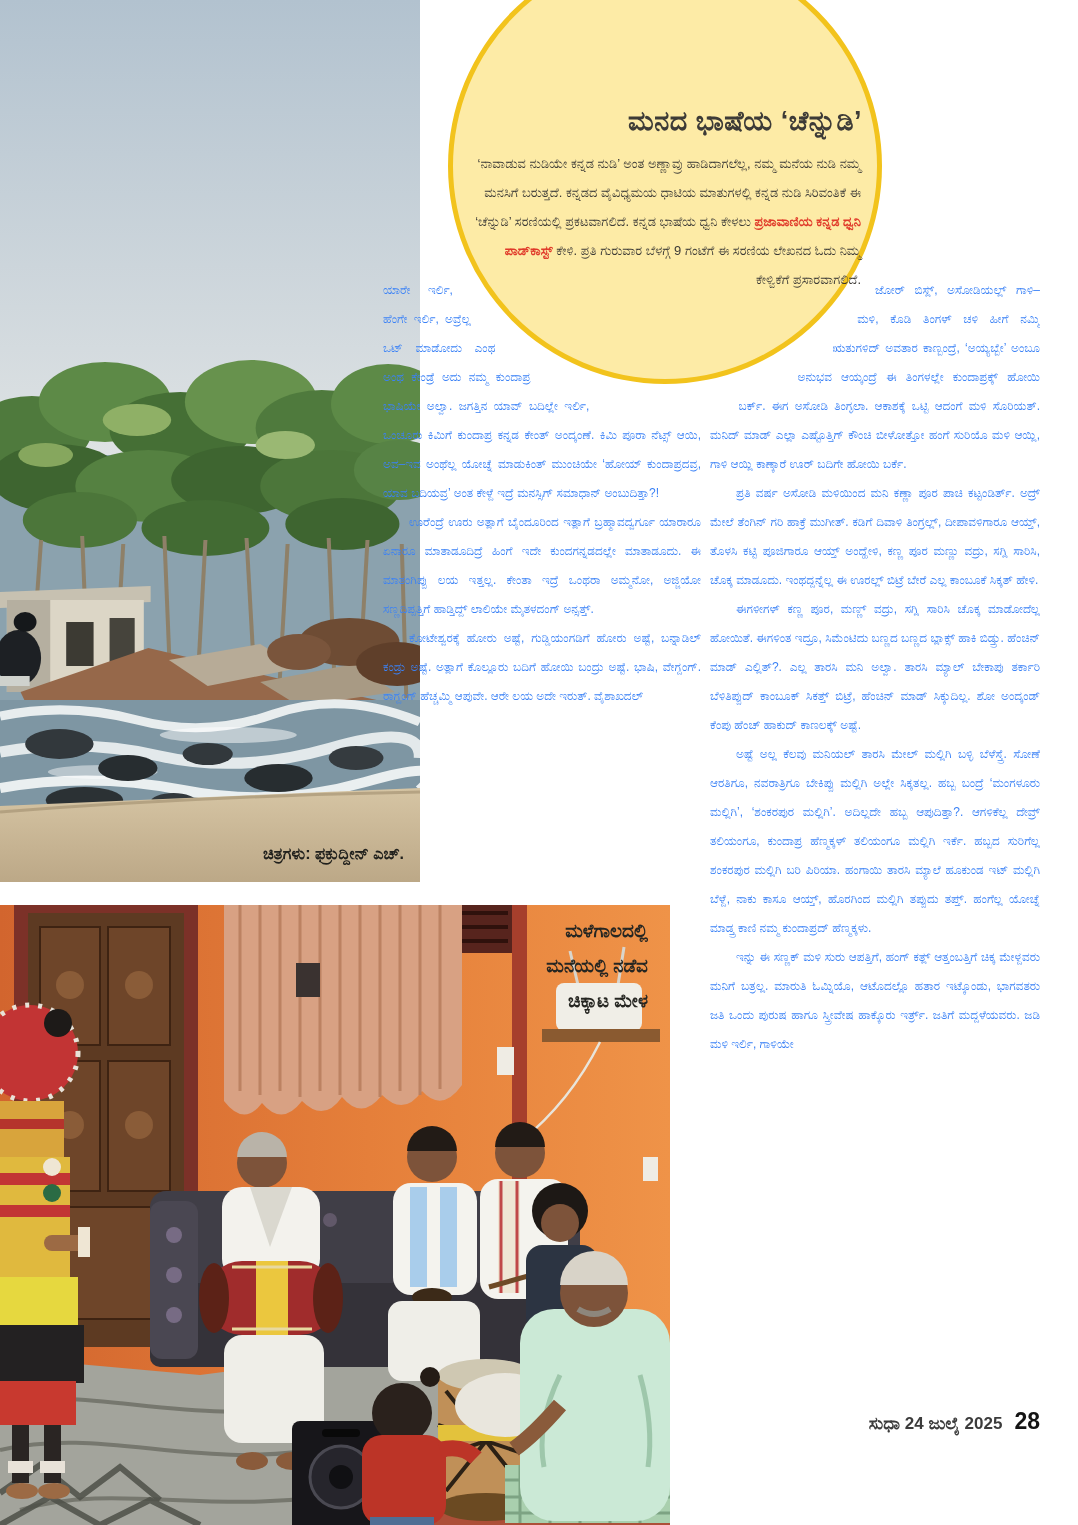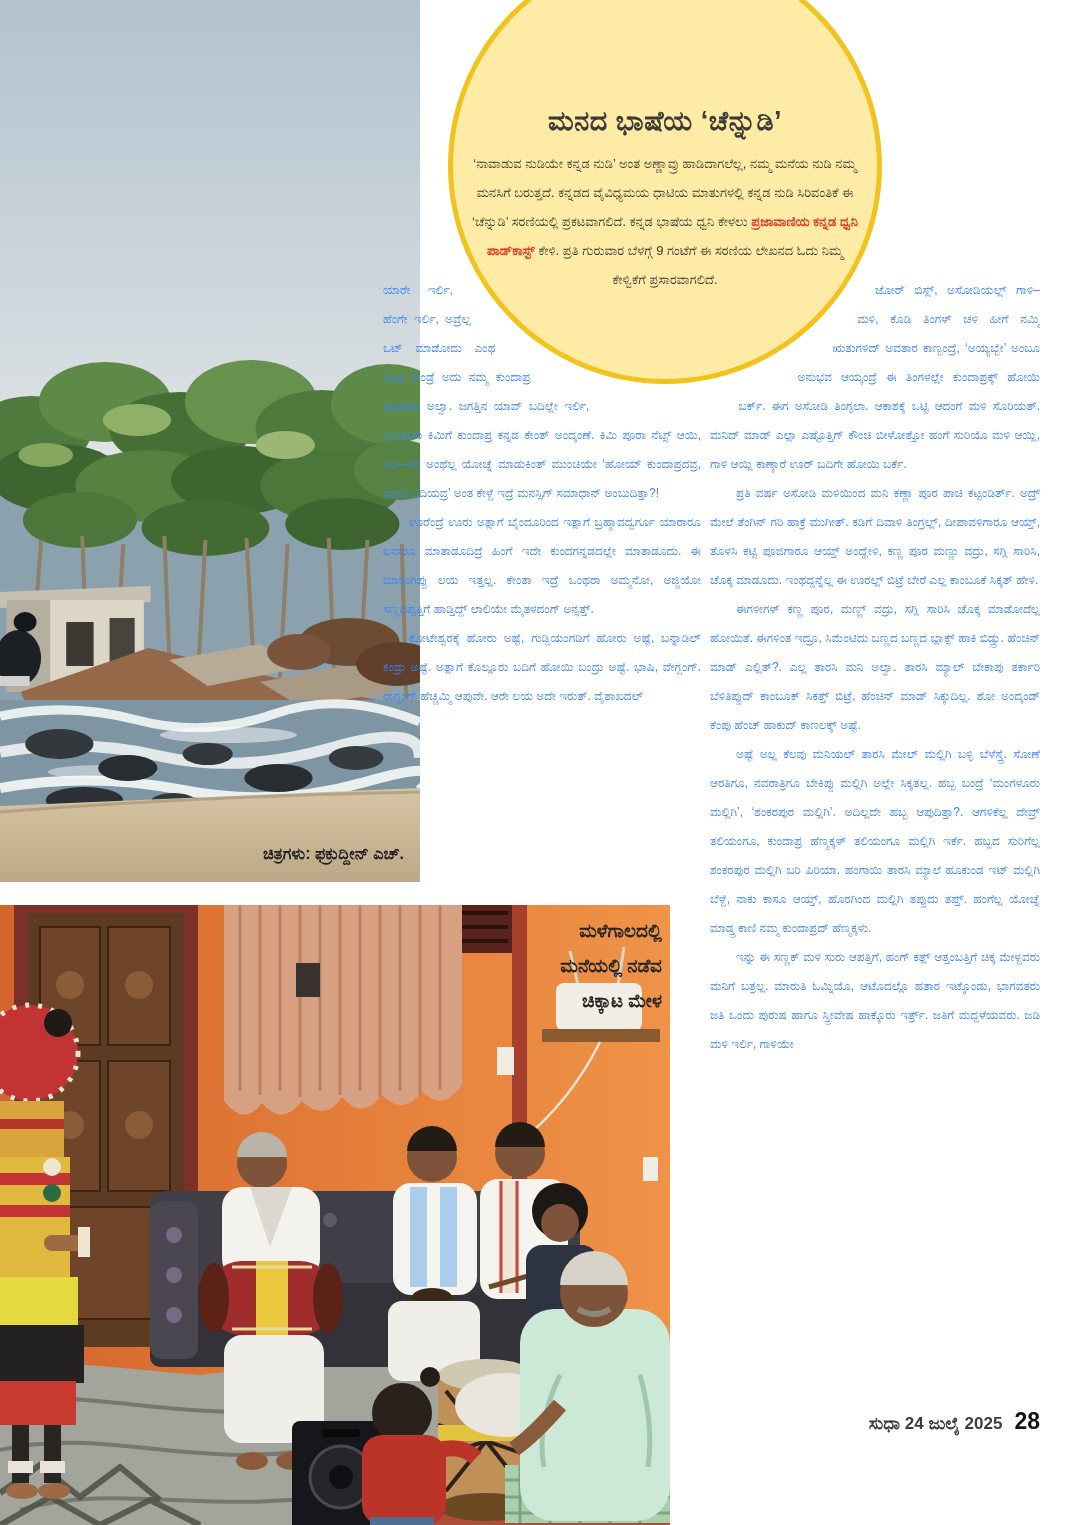--- a/index.html
+++ b/index.html
@@ -6,37 +6,37 @@
   .page{position:relative;width:1078px;height:1525px;background:#ffffff;overflow:hidden;
         font-family:"Liberation Sans",sans-serif;}
   figure{margin:0;}
   
   .photo-beach{position:absolute;left:0;top:0;width:420px;height:882px;}
   .photo-beach svg{display:block;width:100%;height:100%;}
   .credit{position:absolute;right:16px;top:845px;font-size:16px;font-weight:600;color:#21211d;}
   
   .chennudi-circle{position:absolute;left:448px;top:-52px;width:434px;height:436px;border-radius:50%;
         background:#fdeba6;border:5px solid #f2c31c;box-sizing:border-box;}
-  .chennudi-text{position:absolute;left:468px;top:106px;width:394px;text-align:center;color:#3d3b37;}
+  .chennudi-text{position:absolute;left:468px;top:106px;width:394px;text-align:right;color:#3d3b37;}
   .cir-title{margin:0 0 12px;font-size:27px;font-weight:bold;letter-spacing:.5px;}
   .cir-body{margin:0 auto;font-size:13px;line-height:29px;max-width:392px;}
   .cir-body .hl{color:#e03a2a;font-weight:bold;}
   
   .col{position:absolute;top:276px;font-size:12px;line-height:29px;text-align:justify;
        color:#3b82f6;overflow:hidden;}
   .col1{left:383px;width:318px;height:622px;}
   .col2{left:710px;width:330px;height:1126px;}
   .col p{margin:0;}
   .col p + p{text-indent:26px;}
   .sp-l{float:right;width:318px;height:128px;shape-outside:circle(238px at 281px -110px);}
   .sp-r{float:left;width:200px;height:128px;shape-outside:circle(238px at -46px -110px);}
   
   .photo-mela{position:absolute;left:0;top:905px;width:670px;height:620px;}
   .photo-mela svg{display:block;width:100%;height:100%;}
-  .mela-cap{position:absolute;right:8px;top:8px;width:200px;text-align:right;
+  .mela-cap{position:absolute;right:22px;top:8px;width:200px;text-align:right;
         font-size:18.5px;font-weight:600;line-height:35px;color:#262622;}
   .mela-cap span{display:block;}
   
   .footer{position:absolute;right:38px;top:1408px;display:flex;align-items:baseline;gap:12px;}
   .date{font-size:17px;color:#3c3c3c;font-weight:600;text-align:center;}
   .pageno{font-size:23px;color:#141414;font-weight:bold;}
 </style>
 </head>
 <body>
 

